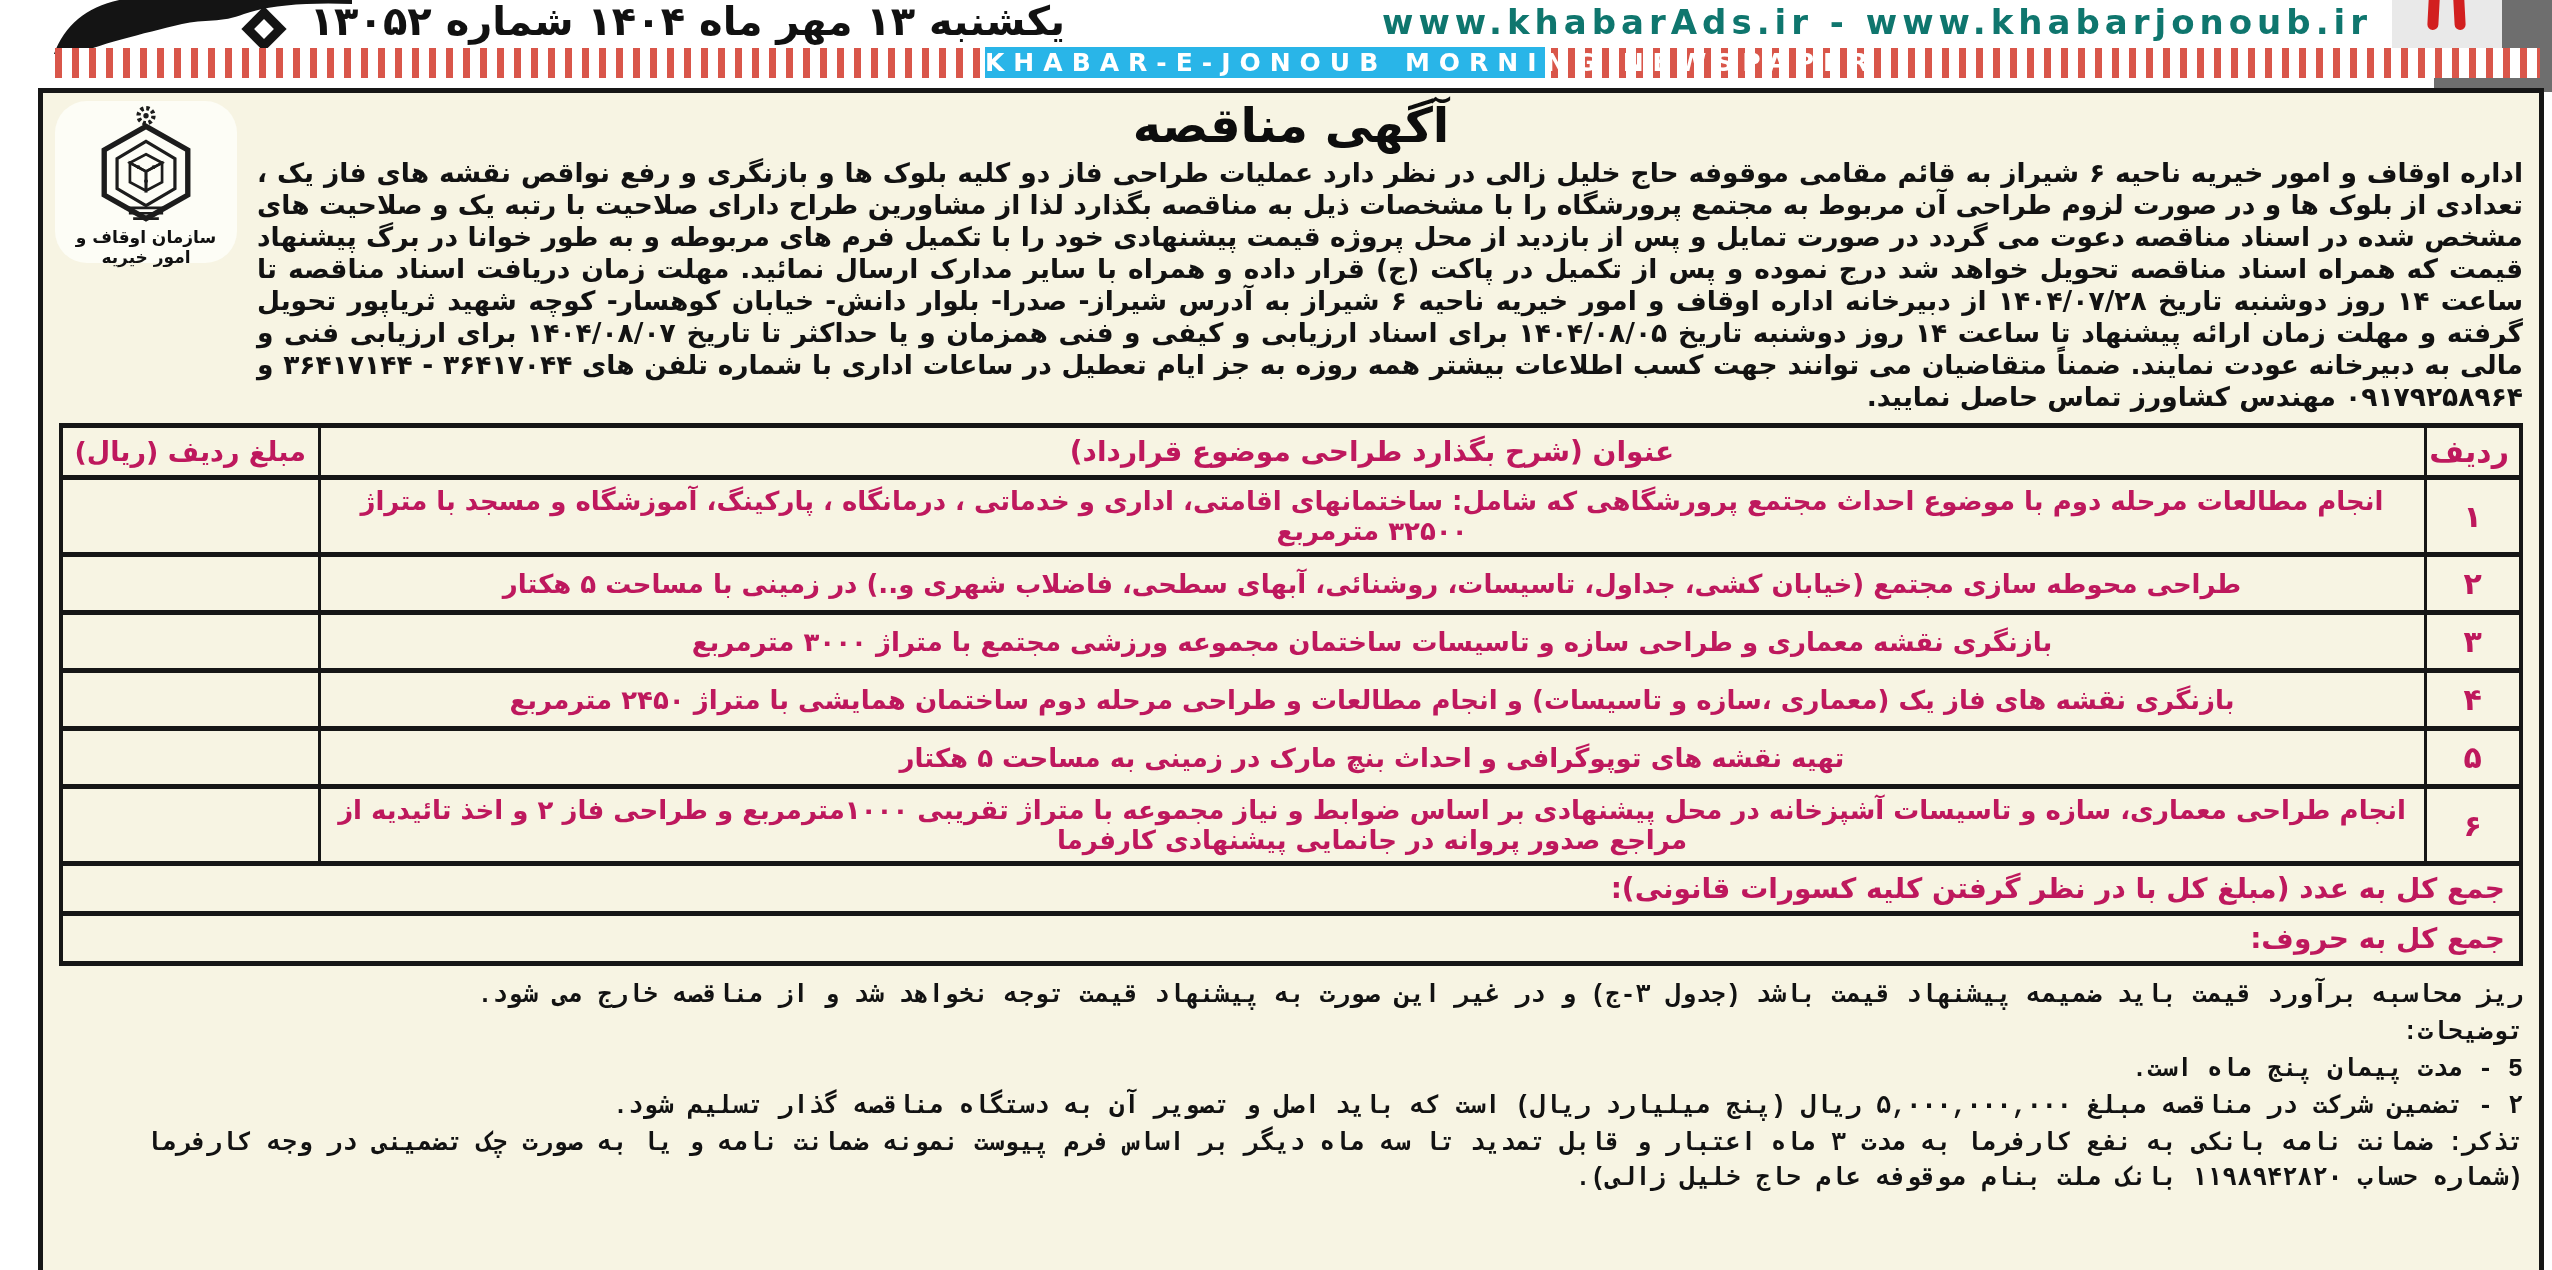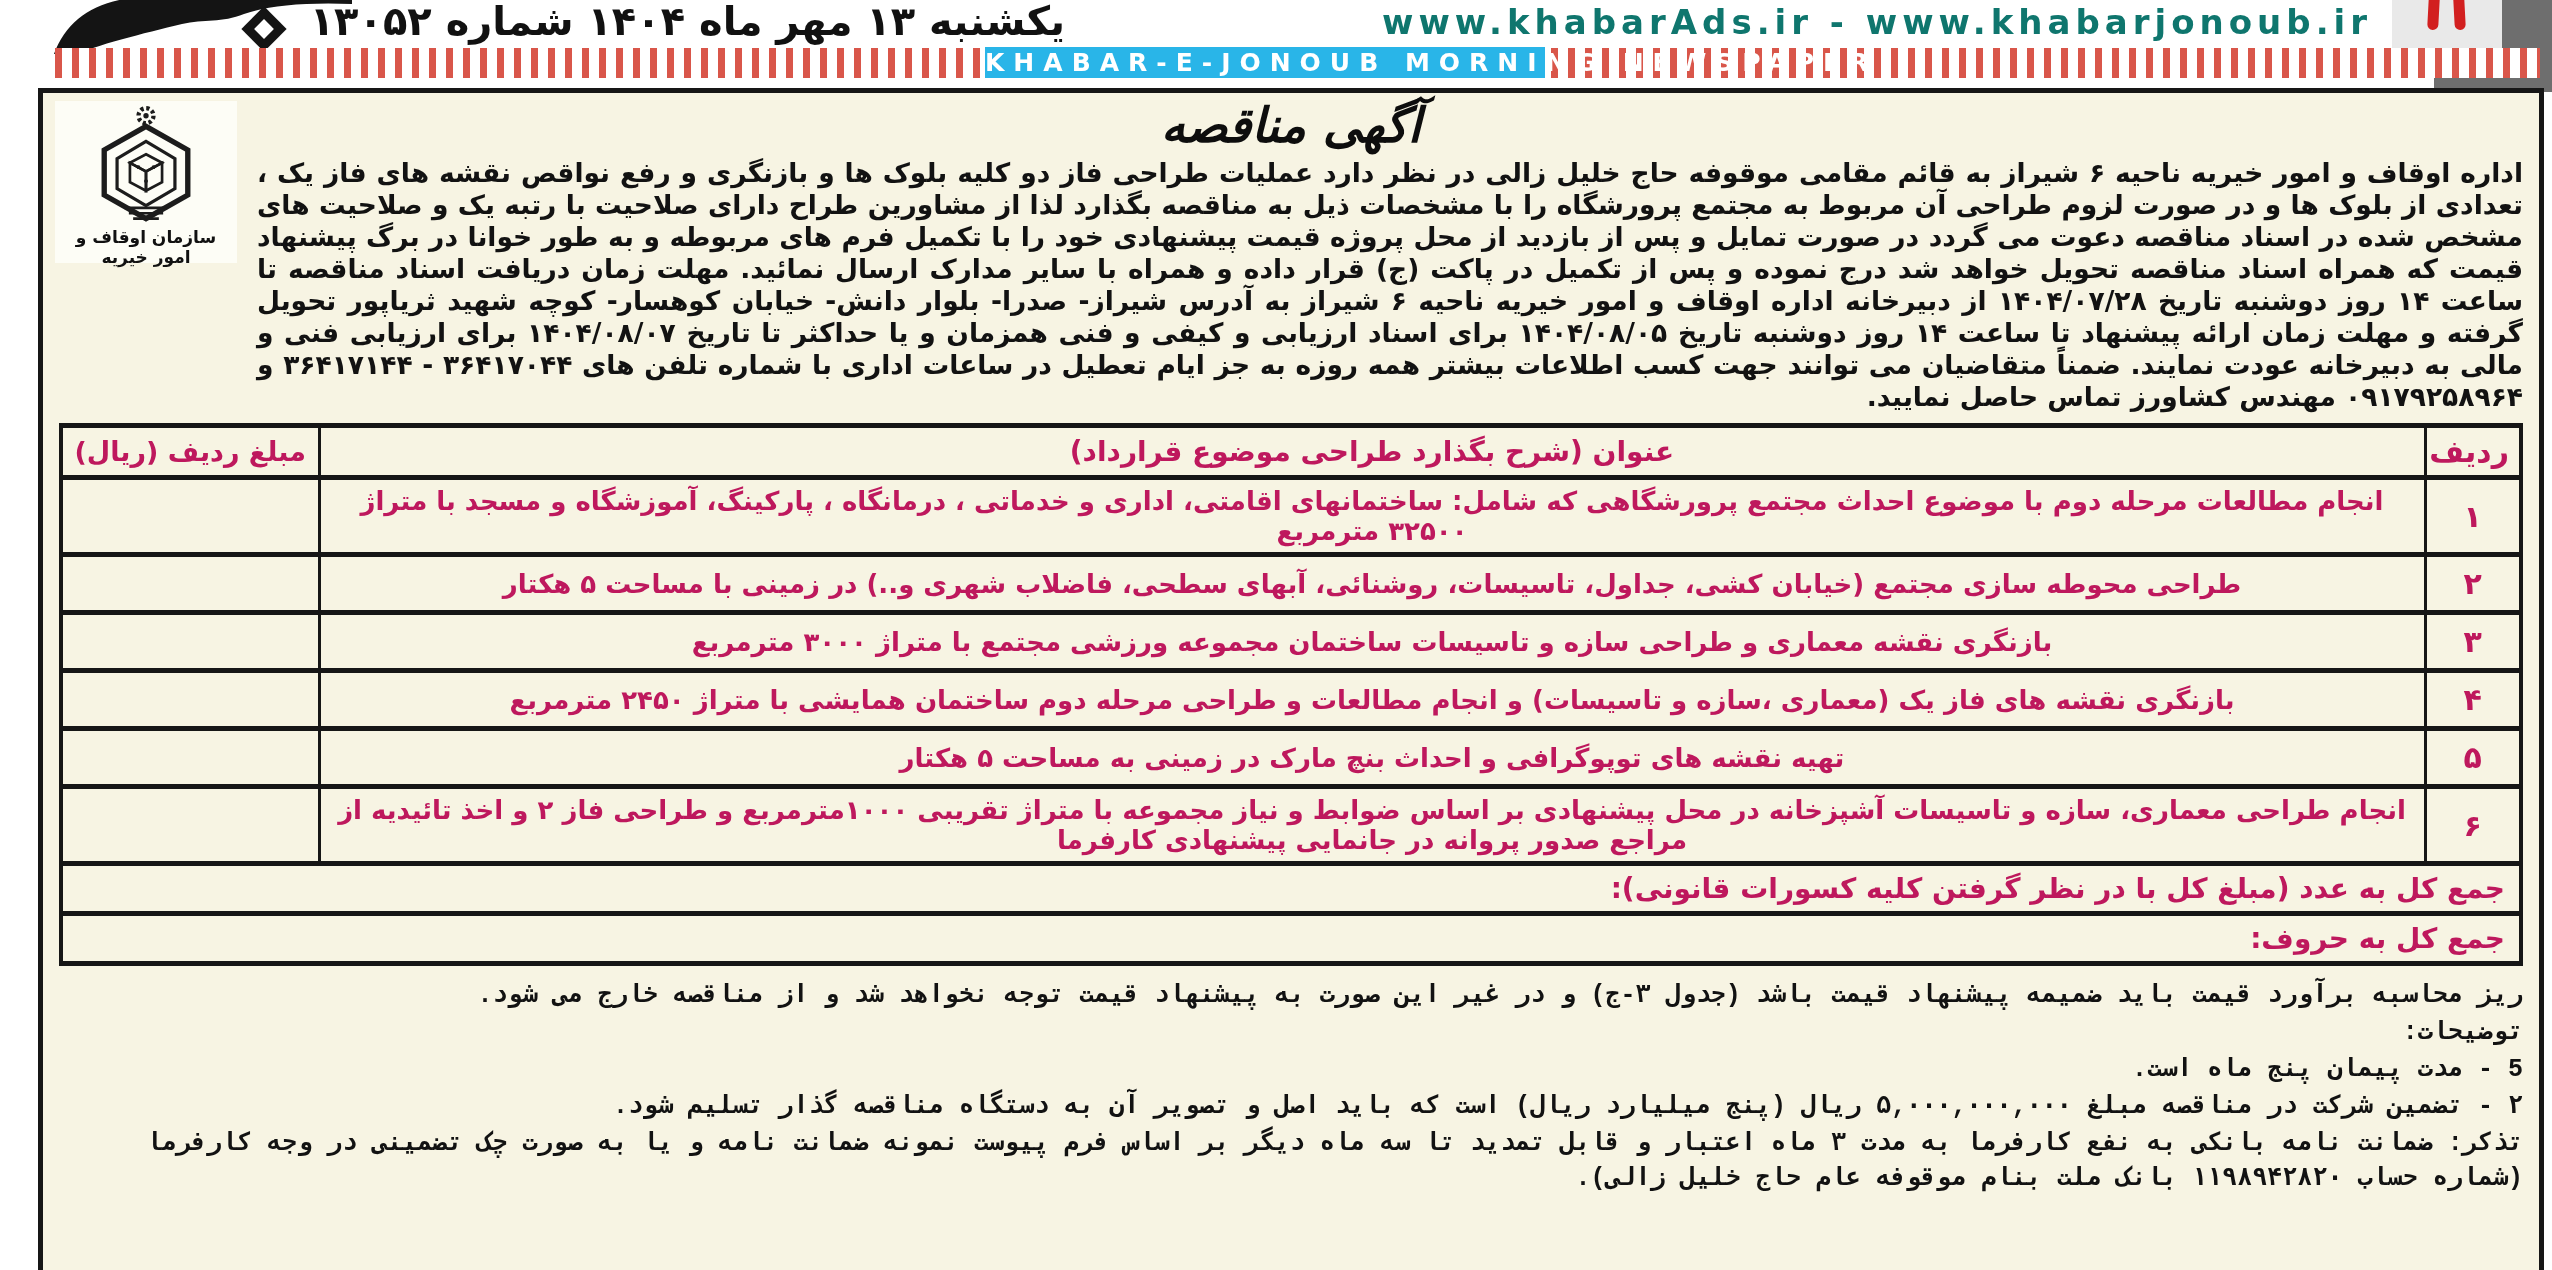--- a/index.html
+++ b/index.html
@@ -39,25 +39,25 @@
     text-align:center;line-height:32px;direction:ltr;white-space:nowrap;
   }
   
   .main-box{
     position:absolute;left:38px;right:8px;top:88px;bottom:-20px;
     background:#f7f4e3;border:5px solid #161616;box-sizing:border-box;
     padding:4px 16px 0 16px;direction:rtl;position:absolute;
   }
   .notice-title{
     text-align:center;font-size:48px;font-weight:bold;color:#0d0d0d;
-    margin:2px 0 6px 0;line-height:52px;font-style:italic;
+    margin:2px 0 6px 0;line-height:52px;
   }
   .logo-box{
     position:absolute;top:8px;left:12px;width:182px;height:162px;
-    background:#fdfdf6;text-align:center;box-sizing:border-box;padding-top:4px;
+    background:#fdfdf6;text-align:center;box-sizing:border-box;padding-top:4px;border-radius:32px;
   }
   .logo-caption{font-size:17px;font-weight:bold;color:#111;margin-top:-2px;}
   .intro{
     margin-left:198px;
     font-size:26.5px;font-weight:bold;line-height:32px;
     text-align:justify;text-justify:inter-word;color:#121212;
   }
   
   table.tender{
     width:100%;border-collapse:collapse;margin-top:10px;

